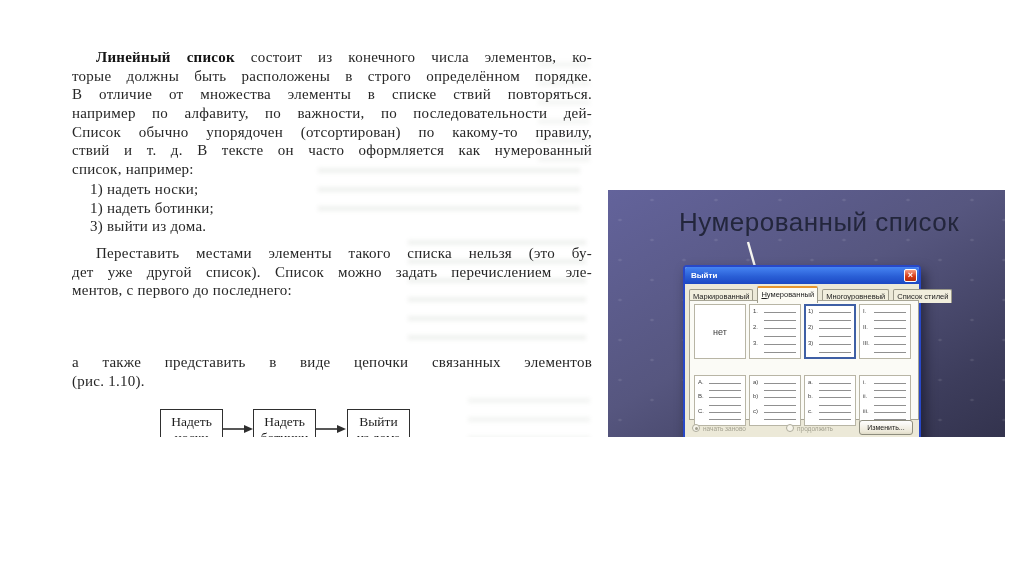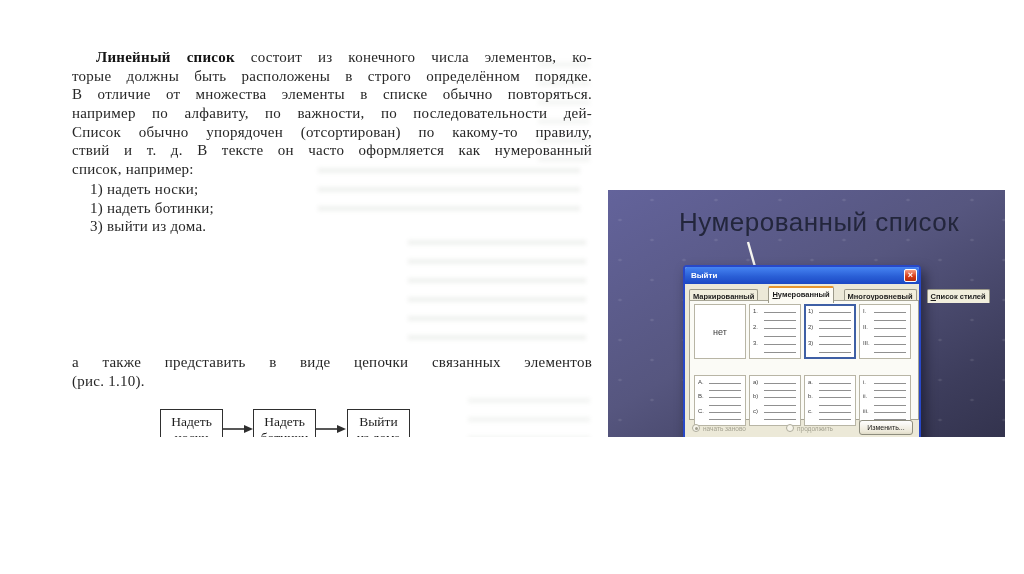--- a/index.html
+++ b/index.html
@@ -60,22 +60,22 @@
   .titlebar { position:absolute; left:0; right:0; top:0; height:17px;
     background:linear-gradient(180deg,#4684f2 0%, #2a5fd6 55%, #1c48c4 100%);
     border-radius:2px 2px 0 0; color:#fff; font-size:8px; font-weight:bold;
     line-height:17px; padding-left:6px; }
   .closebtn { position:absolute; right:2px; top:2px; width:13px; height:13px;
     background:linear-gradient(180deg,#f79c82,#d63914 60%,#b52c0c);
     border:1px solid #fff; border-radius:2px; color:#fff; font-size:9px; font-weight:bold;
     line-height:11px; text-align:center; cursor:default; }
   .tabs { position:absolute; left:4px; top:19px; height:17px; display:flex; align-items:flex-end; }
   .tab { font-size:7.5px; color:#1c1c1c; background:#f1eedd; border:1px solid #9c9a8a;
-    border-bottom:none; border-radius:2px 2px 0 0; padding:2px 3px 2px 3px; margin-right:10px;
-    height:14px; line-height:9px; white-space:nowrap;font-weight:bold; }
+    border-bottom:none; border-radius:2px 2px 0 0; padding:2px 3px 2px 3px; margin-right:4px;
+    height:14px; line-height:9px; white-space:nowrap; }
   .tab.active { background:#fcfbf4; border-top:2px solid #e8962e; height:17px; line-height:10px;
     position:relative; z-index:2; }
   .tab .u { text-decoration:underline; }
   .tabpage { position:absolute; left:4px; top:33px; width:230px; height:120px;
     background:#fbfbf6; border:1px solid #a7a595; }
   .cells { position:absolute; left:4px; top:3px; display:grid;
     grid-template-columns:repeat(4,52px); grid-template-rows:55px 51px; gap:16px 3px; }
   .cell { background:#fff; border:1px solid #b8b5a5; padding:4px 3px; display:flex;
     flex-direction:column; justify-content:space-between; }
   .cell.sel { border:2px solid #3e5fa5; padding:3px 2px; }
@@ -111,30 +111,35 @@
 
   <div class="doc">
     <div class="ghost g1"></div>
     <div class="ghost g2"></div>
     <div class="ghost g3"></div>
     <div class="ghost g4"></div>
 
     <div class="para" id="p1">
         <div class="line indent"><b>Линейный список</b> состоит из конечного числа элементов, ко-</div>
         <div class="line">торые должны быть расположены в строго определённом порядке.</div>
-        <div class="line">В отличие от множества элементы в списке обычно повторяться.</div>
+        <div class="line">В отличие от множества элементы в списке ствий повторяться.</div>
         <div class="line">например по алфавиту, по важности, по последовательности дей-</div>
         <div class="line">Список обычно упорядочен (отсортирован) по какому-то правилу,</div>
         <div class="line">ствий и т. д. В тексте он часто оформляется как нумерованный</div>
         <div class="line lastline">список, например:</div>
       </div>
     <div id="listblock">
         <div class="line">1) надеть носки;</div>
         <div class="line">1) надеть ботинки;</div>
         <div class="line">3) выйти из дома.</div>
+      </div>
+    <div class="para" id="p2">
+        <div class="line indent">Переставить местами элементы такого списка нельзя (это бу-</div>
+        <div class="line">дет уже другой список). Список можно задать перечислением эле-</div>
+        <div class="line lastline">ментов, с первого до последнего:</div>
       </div>
     <div class="para" id="p3">
         <div class="line">а также представить в виде цепочки связанных элементов</div>
         <div class="line lastline">(рис. 1.10).</div>
       </div>
 
     <div id="figure">
       <svg class="flow-arrow fa0" viewBox="0 0 30 12">
         <line x1="0" y1="6" x2="21" y2="6" stroke="#2f2f2f" stroke-width="1.6"></line>
         <polygon points="21,2 30,6 21,10" fill="#2f2f2f"></polygon>

